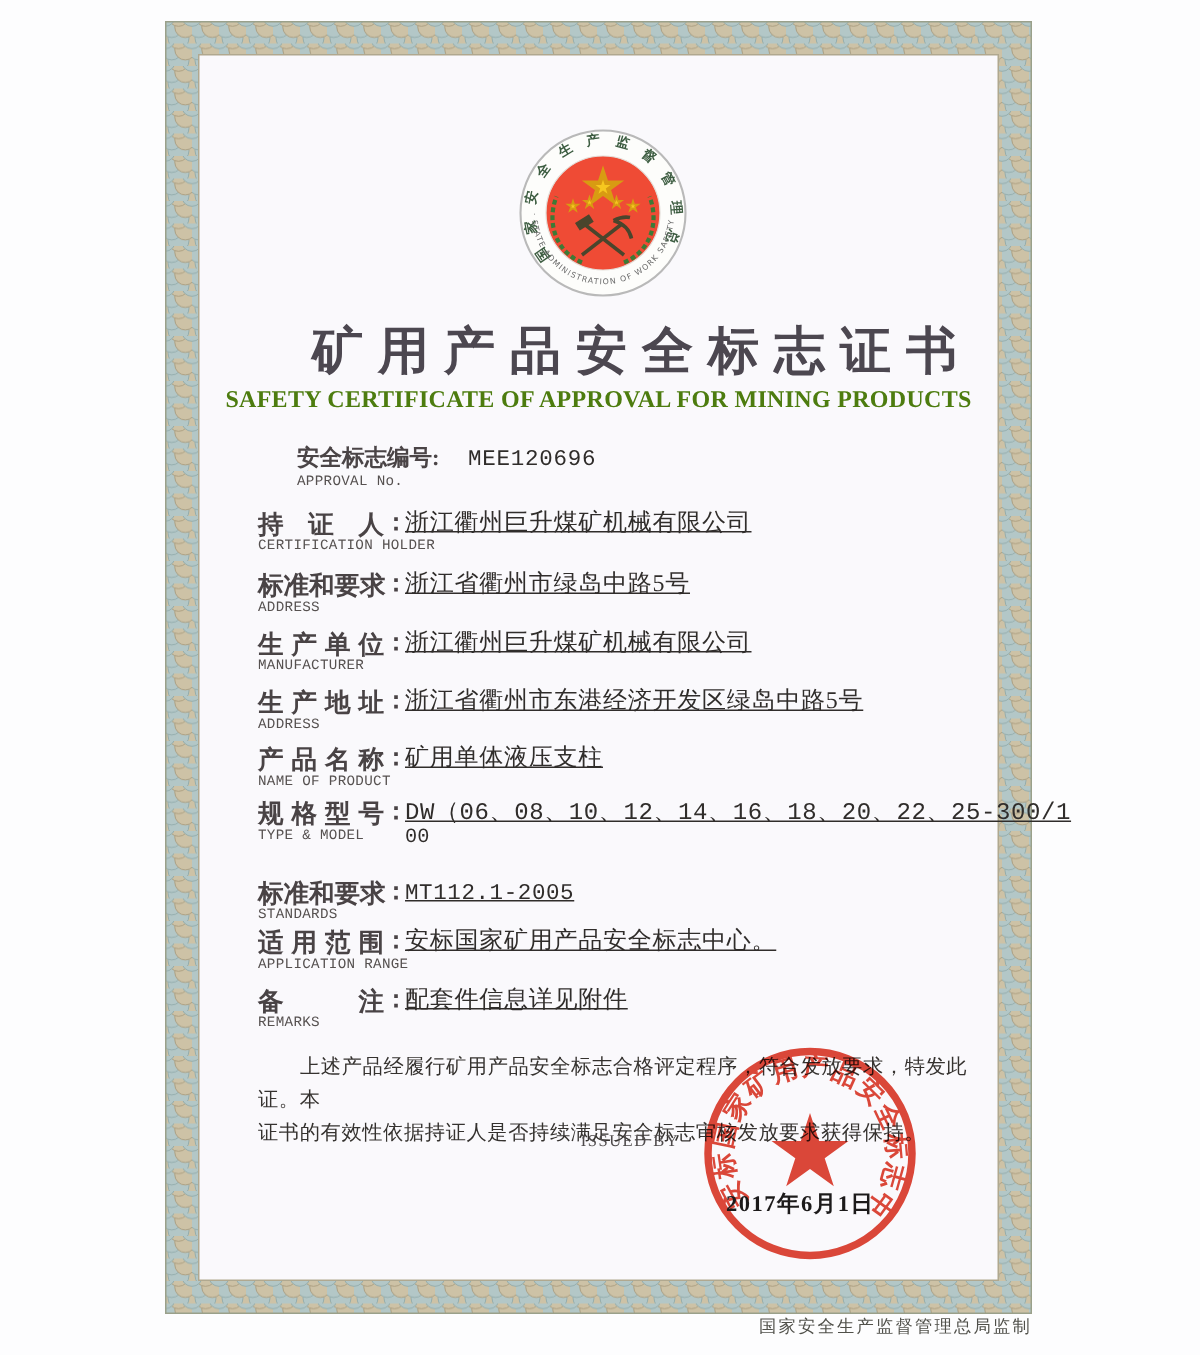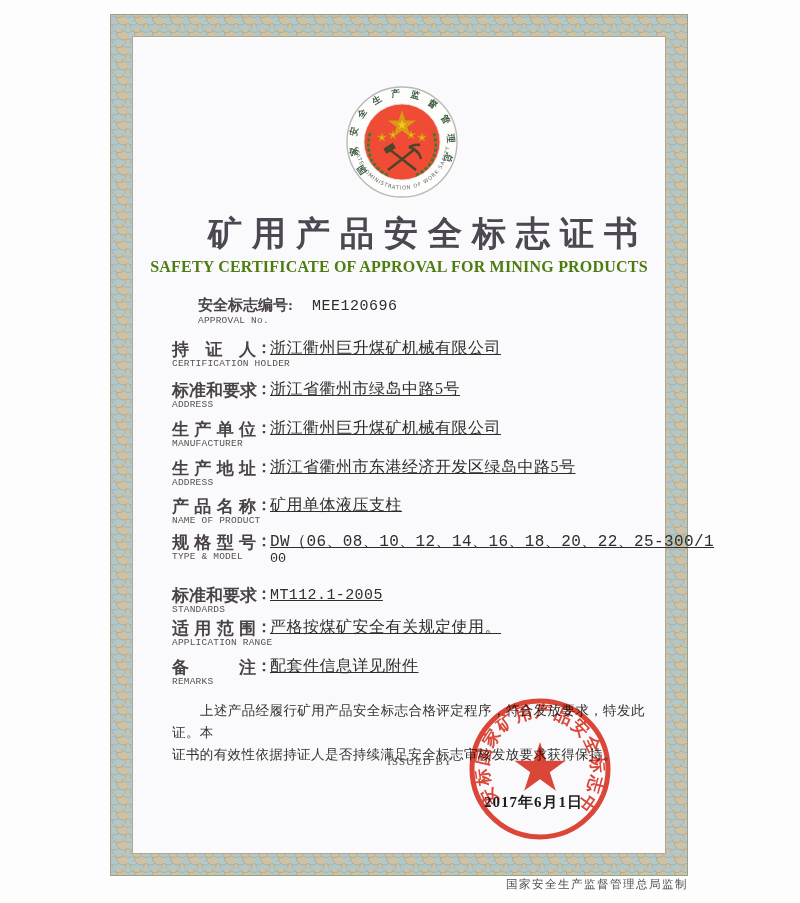--- a/index.html
+++ b/index.html
@@ -166,21 +166,21 @@
     <div class="frow" style="top:517px;">
       <span class="flabel">规格型号</span><span class="fcolon">：</span><span class="fval mono">DW（06、08、10、12、14、16、18、20、22、25-300/1</span>
       <div class="feng">TYPE &amp; MODEL</div>
       <div class="fval2 mono">00</div>
     </div>
     <div class="frow" style="top:570px;">
       <span class="flabel">标准和要求</span><span class="fcolon">：</span><span class="fval mono" style="font-size:15px;">MT112.1-2005</span>
       <div class="feng">STANDARDS</div>
     </div>
     <div class="frow" style="top:603px;">
-      <span class="flabel">适用范围</span><span class="fcolon">：</span><span class="fval">严格按煤矿安全有关规定使用。</span>
+      <span class="flabel">适用范围</span><span class="fcolon">：</span><span class="fval">安标国家矿用产品安全标志中心。</span>
       <div class="feng">APPLICATION RANGE</div>
     </div>
     <div class="frow" style="top:642px;">
       <span class="flabel">备注</span><span class="fcolon">：</span><span class="fval">配套件信息详见附件</span>
       <div class="feng">REMARKS</div>
     </div>
 
     <div class="statement">
       <div class="l1">上述产品经履行矿用产品安全标志合格评定程序，符合发放要求，特发此证。本</div>
       <div class="l2">证书的有效性依据持证人是否持续满足安全标志审核发放要求获得保持。</div>

